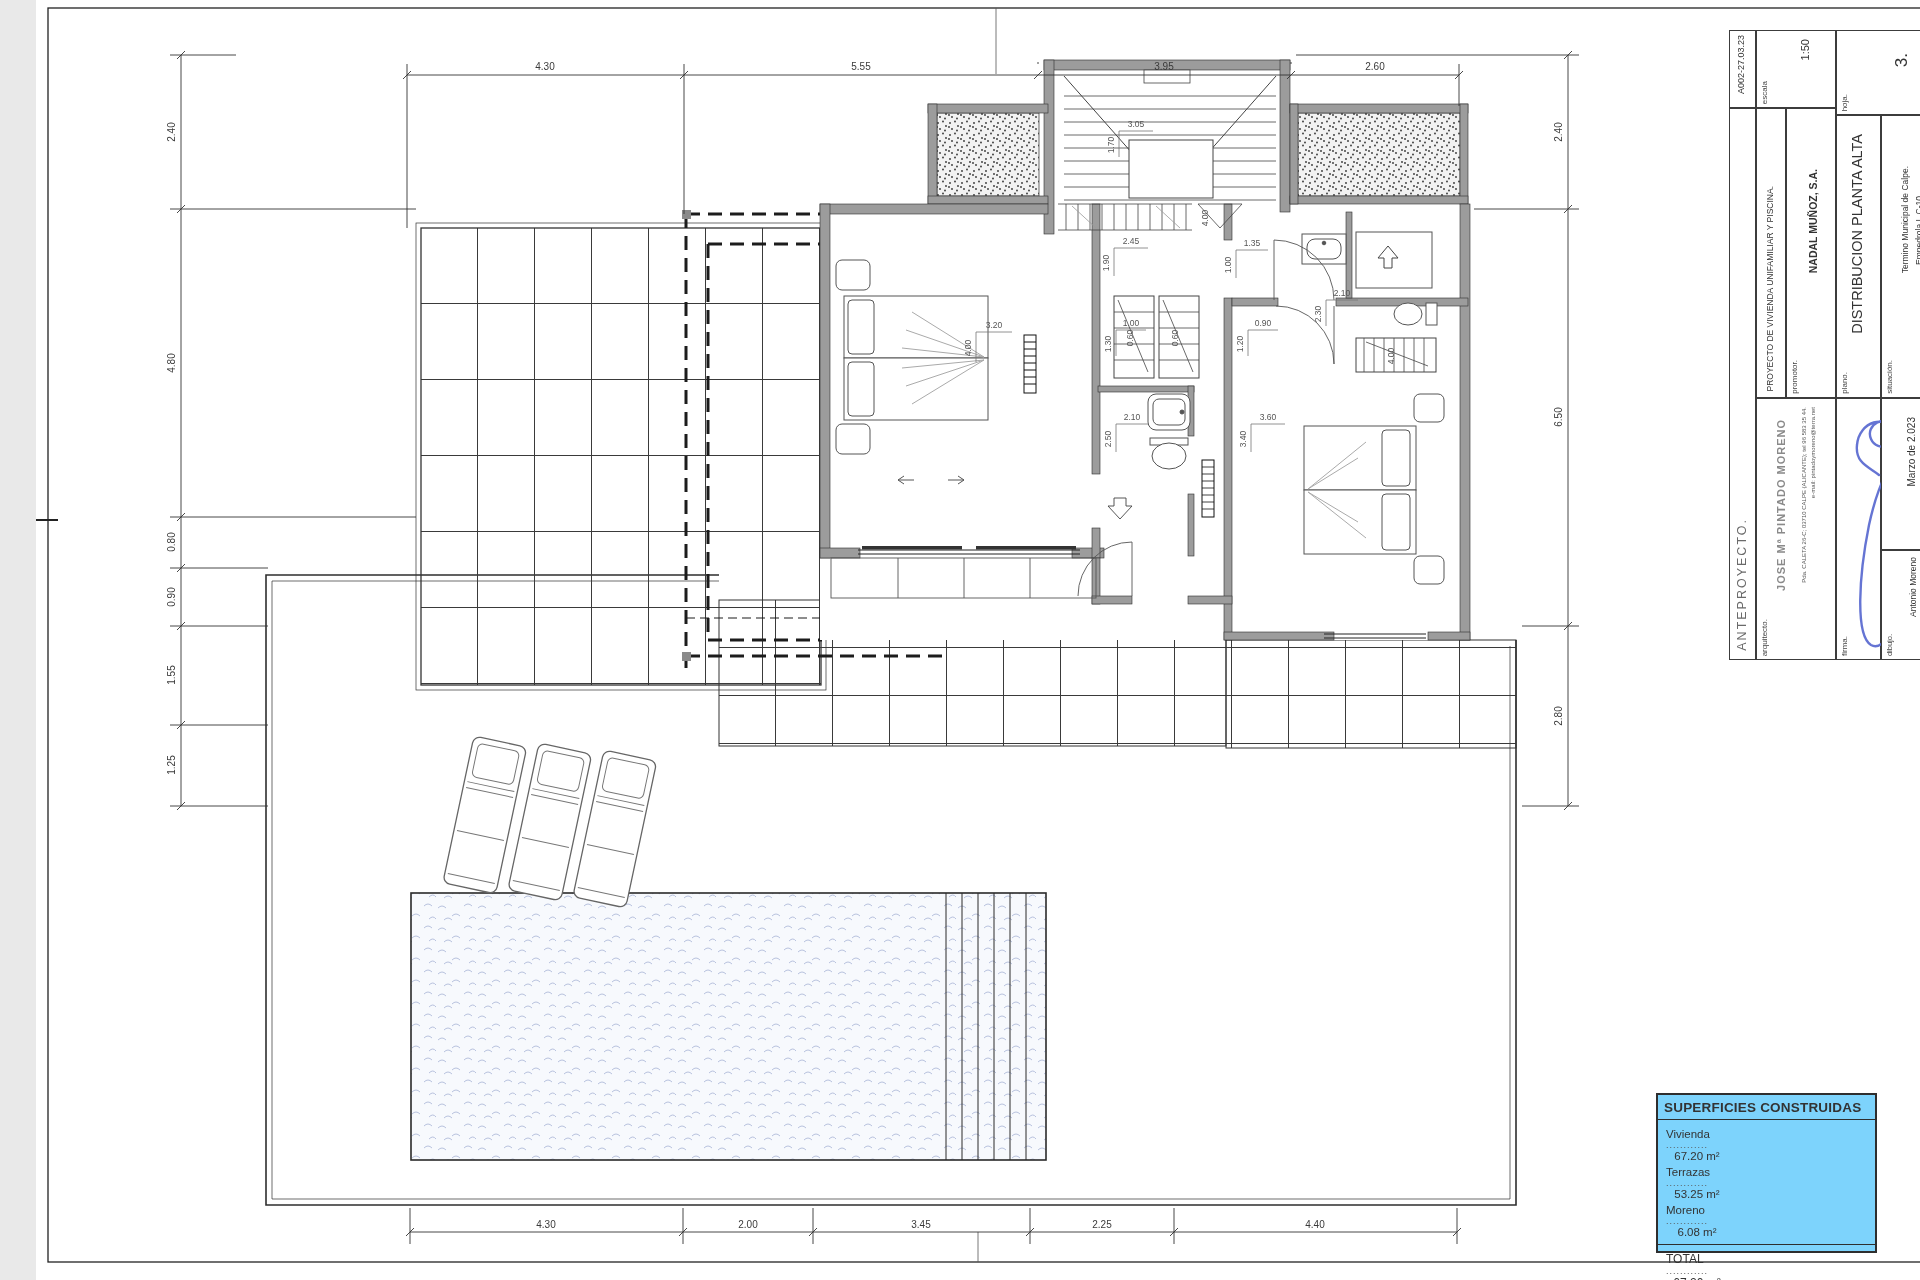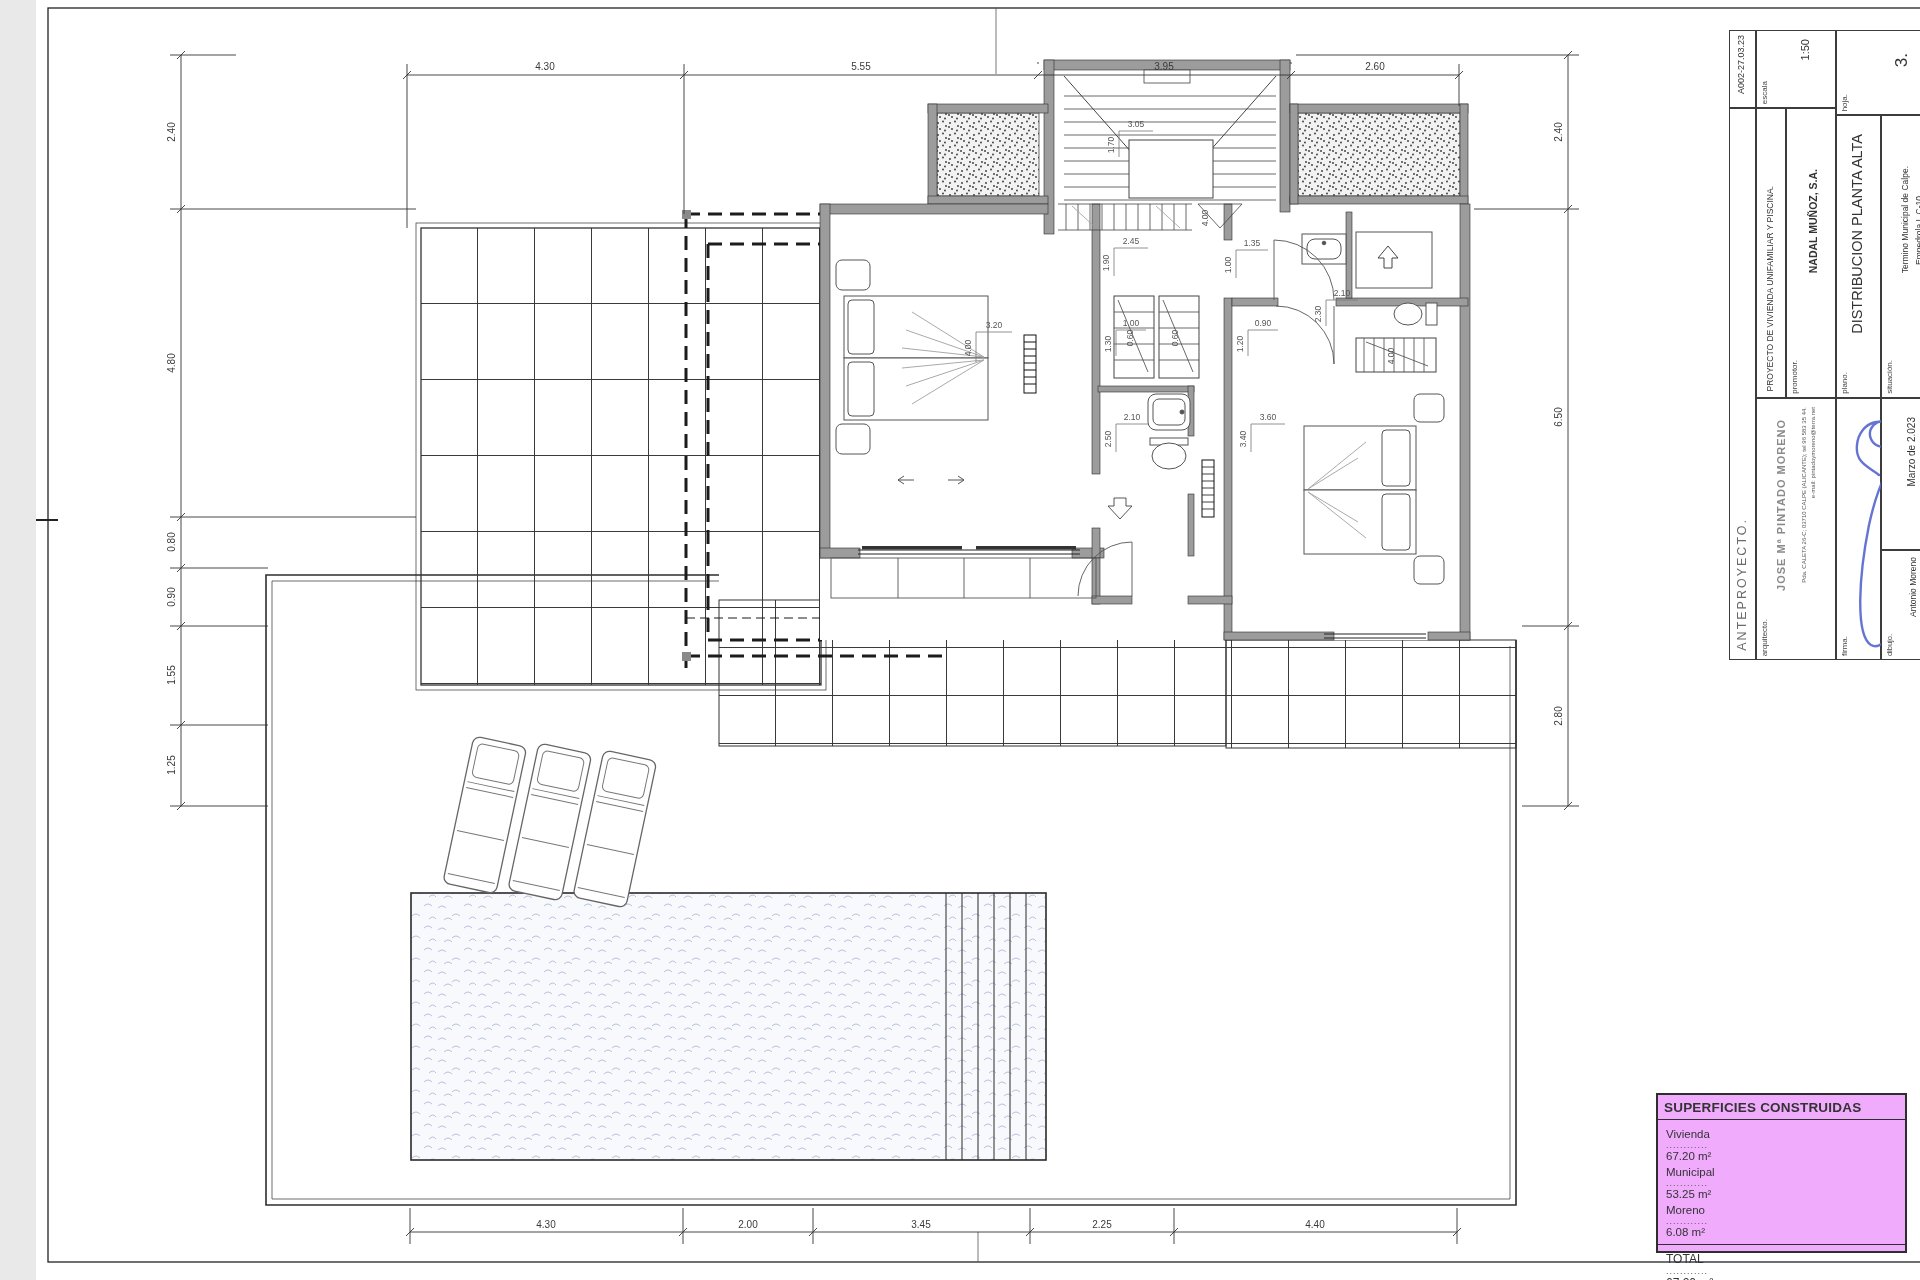--- a/index.html
+++ b/index.html
@@ -9,29 +9,29 @@
   svg text{font-family:"Liberation Sans", sans-serif;}
   .dimt{font-size:10px;fill:#3a3a3a;}
   .labt{font-size:8.5px;fill:#555;}
   
   #tblock{position:absolute;left:1693px;top:30px;width:215px;height:630px;background:#fff;}
   .cell{position:absolute;border:1px solid #3c3c3c;box-sizing:border-box;background:#fff;}
   .vt{writing-mode:vertical-rl;transform:rotate(180deg);white-space:nowrap;color:#333;}
   .vabs{position:absolute;}
   .clab{font-size:8px;color:#444;}
   
-  #stable{position:absolute;left:1620px;top:1093px;width:251px;height:160px;
-          border:2px solid #2e2e2e;box-sizing:border-box;background:#f0abfc;color:#333;}
+  #stable{position:absolute;left:1620px;top:1093px;width:221px;height:160px;
+          border:2px solid #2e2e2e;box-sizing:border-box;background:#7dd3fc;color:#333;}
   #stable .ttl{border-bottom:1.5px solid #2e2e2e;font-weight:bold;font-size:13.5px;
                padding:5px 6px 4px 6px;letter-spacing:.2px;}
   #stable .rows{padding:8px 8px 2px 8px;}
   .srow{display:flex;align-items:baseline;font-size:11.5px;margin-bottom:4px;flex-direction:column;}
   .srow .nm{width:72px;}
   .srow .dt{flex:1;font-size:9px;color:#555;overflow:hidden;white-space:nowrap;letter-spacing:1px;}
-  .srow .vl{width:62px;text-align:left;}
+  .srow .vl{width:62px;text-align:center;}
   #stable .tot{border-top:1.5px solid #2e2e2e;padding:7px 24px 0 8px;}
   #stable .tot .srow{font-size:12px;}
 </style>
 </head>
 <body>
 
 <div id="sheet">
 
 <svg width="1920" height="1280" viewBox="0 0 1920 1280">
   <defs>
@@ -371,21 +371,21 @@
 
 <div id="stable">
   <div class="ttl">SUPERFICIES CONSTRUIDAS</div>
   <div class="rows">
     <div class="srow">
       <span class="nm">Vivienda</span>
       <span class="dt">............</span>
       <span class="vl">67.20 m²</span>
     </div>
     <div class="srow">
-      <span class="nm">Municipal</span>
+      <span class="nm">Terrazas</span>
       <span class="dt">............</span>
       <span class="vl">53.25 m²</span>
     </div>
     <div class="srow">
       <span class="nm">Moreno</span>
       <span class="dt">............</span>
       <span class="vl">6.08 m²</span>
     </div>
   </div>
   <div class="tot">

